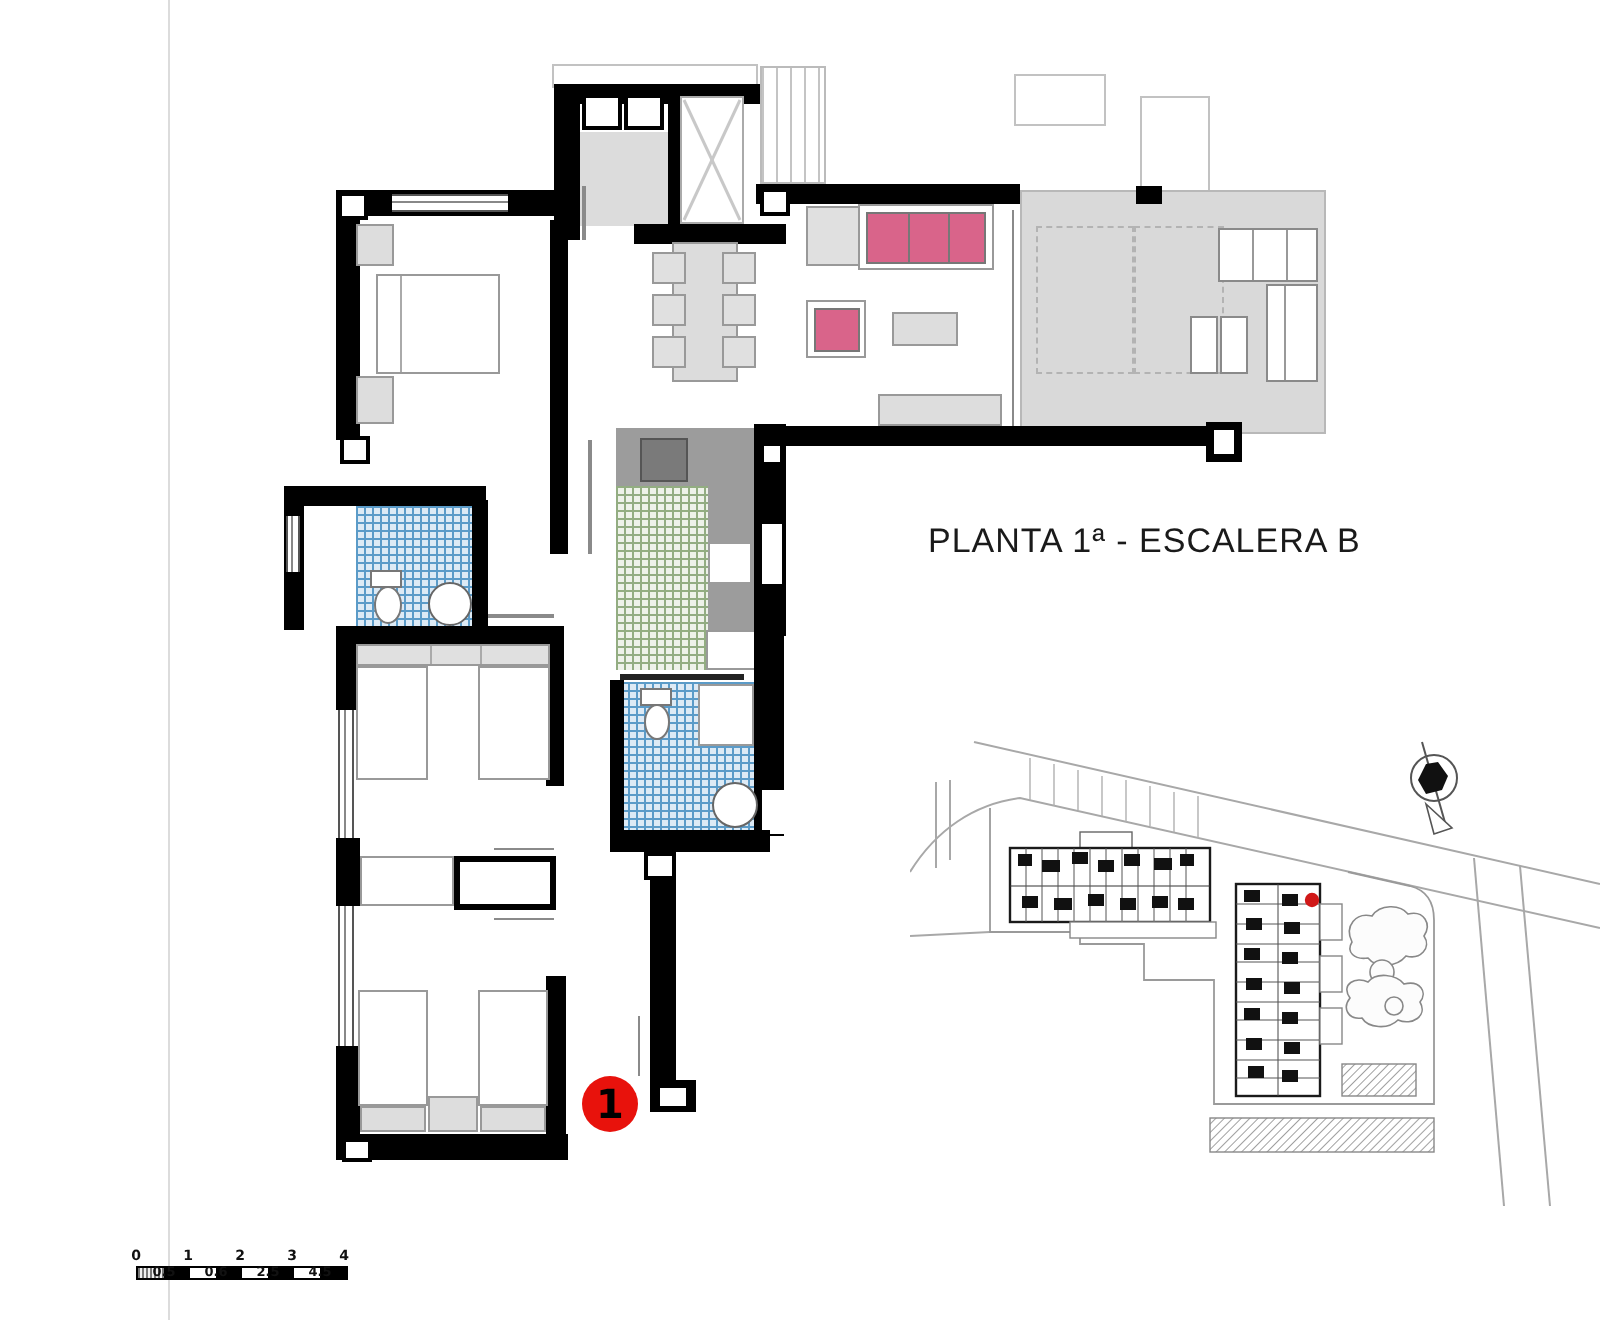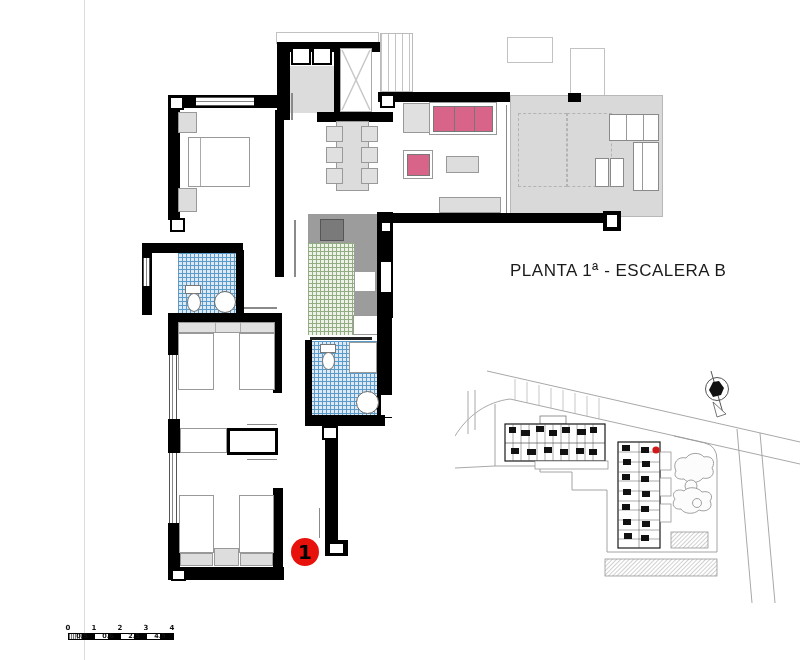--- a/index.html
+++ b/index.html
@@ -172,21 +172,21 @@
   <div class="furn" style="left:179px;top:495px;width:35px;height:58px;"></div>
   <div class="furn" style="left:239px;top:495px;width:35px;height:58px;"></div>
   <div class="furn gray" style="left:180px;top:553px;width:33px;height:13px;background:#ddd;"></div>
   <div class="furn gray" style="left:240px;top:553px;width:33px;height:13px;background:#ddd;"></div>
   <div class="furn gray" style="left:214px;top:548px;width:25px;height:18px;background:#ddd;"></div>
 
   <div id="marker" style="left:291px;top:538px;width:28px;height:28px;">
     <span>1</span>
   </div>
 
-  <div id="title" style="left:464px;top:261px;margin-left:46px;">PLANTA 1ª - ESCALERA B</div>
+  <div id="title" style="left:464px;top:261px;">PLANTA 1ª - ESCALERA B</div>
 
   <div class="abs" style="left:455px;top:358px;width:345px;height:250px;">
     <svg width="345" height="250" viewBox="455 358 345 250">
       <defs>
         <pattern id="hatch" width="3" height="3" patternUnits="userSpaceOnUse" patternTransform="rotate(45)">
           <line x1="0" y1="0" x2="0" y2="3" stroke="#777" stroke-width="0.7"></line>
         </pattern>
       </defs>
 
       <g stroke="#a8a8a8" fill="none" stroke-width="1">

